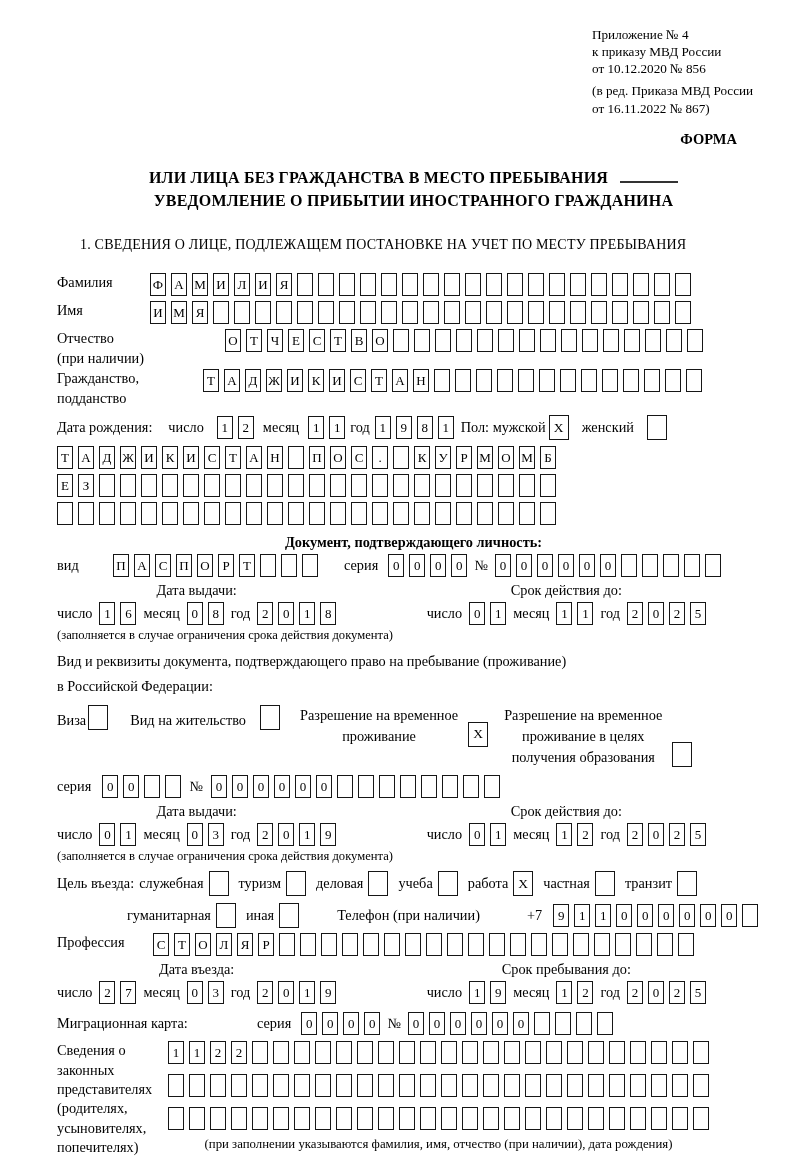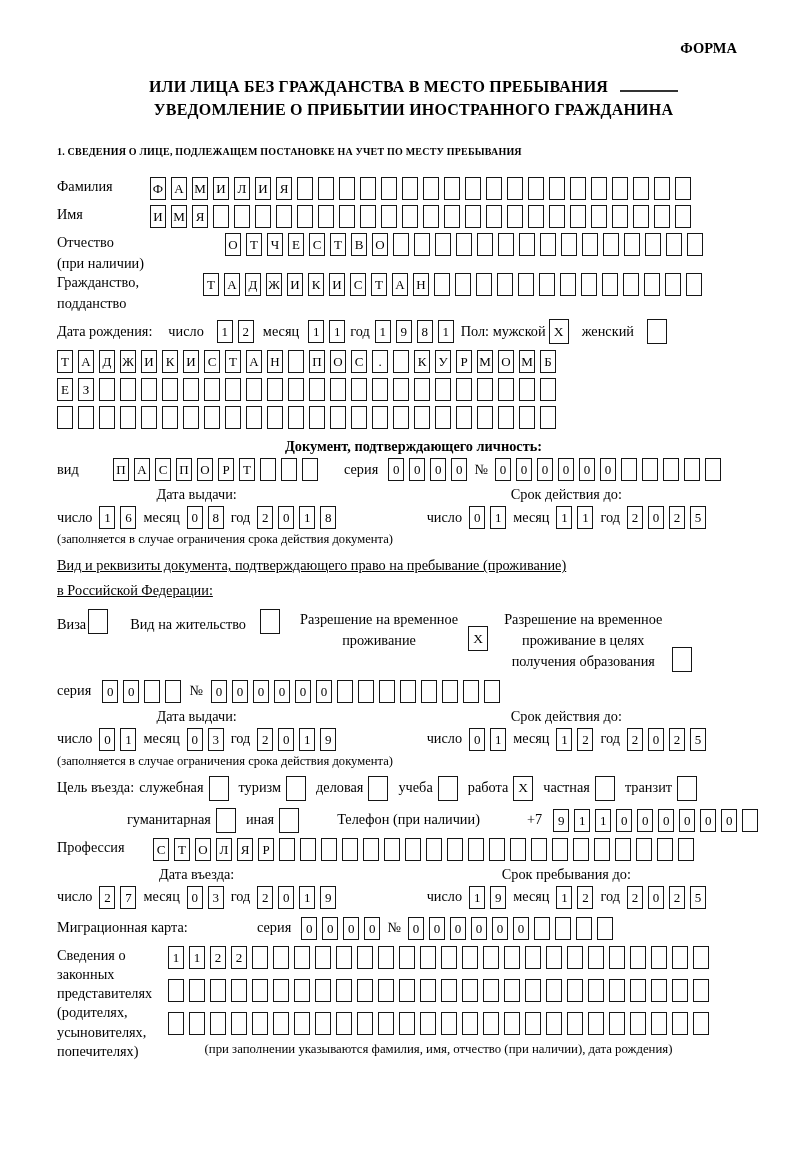--- a/index.html
+++ b/index.html
@@ -8,21 +8,21 @@
 
   
   .hdr { display:flex; }
   .hdr-right { margin-left:auto; width:178px; font-size:13.2px; line-height:1.3; }
   .hdr-right div { white-space:nowrap; }
   .hdr-gap { height:5px; }
   .forma { text-align:right; padding-right:33px; font-weight:bold; font-size:14.5px; margin-top:14px; }
 
   .title { text-align:center; font-weight:bold; font-size:16px; line-height:1.45; margin-top:18px; letter-spacing:0.2px; }
   .blankline { display:inline-block; width:58px; border-bottom:2px solid #333; height:2px; margin-left:12px; }
-  .sect { font-weight:bold; font-size:10px; margin-top:25px; letter-spacing:0.2px; }
+  .sect { font-weight:normal; font-size:14px; margin-top:25px; letter-spacing:0.2px;margin-left:23px; }
 
   
   .cells { display:inline-flex; gap:5px; flex:none; }
   .cell { box-sizing:border-box; flex:none; width:16px; height:23px; border:1.7px solid #161616;
           display:inline-flex; align-items:center; justify-content:center;
           font-size:13px; line-height:1; }
   .cbx .cell { width:20px; height:25px; font-size:13.5px; }
 
   .r { display:flex; align-items:flex-start;gap:20px; }
   .rc { display:flex; align-items:center; }
@@ -42,41 +42,51 @@
   .mt8 { margin-top:8px; } .mt20 { margin-top:20px; }
 
   .center-bold { text-align:center; font-weight:bold; font-size:14.3px; margin-top:9px; }
 
   .dgroup { display:inline-flex; align-items:center; gap:7px; }
   .dates { display:flex; justify-content:space-between; padding-right:64px; margin-top:5px; }
   .dcol  { flex:none; }
   .dhead { text-align:center; font-size:14.3px; margin-bottom:3px; }
   .note-r { text-align:left; font-size:12.6px; margin-top:3px; padding-right:2px; }
 
-  .plain { font-size:14.3px; line-height:1.75;text-decoration:underline; }
+  .plain { font-size:14.3px; line-height:1.75; }
 
   .opts { display:flex; align-items:flex-start; margin-top:6px; }
   .opt  { display:flex; align-items:flex-end; }
   .opt .lbl { margin-right:8px; }
   .optlines { text-align:center; font-size:14.3px; line-height:1.45; margin-right:10px; }
 
   .stack3 > .cells { display:flex; }
   .stack3 .rowgap { height:5px; }
 
   .purp { display:flex; align-items:center; margin-top:7px; flex-wrap:nowrap; }
   .purp .lbl { margin-right:5px; }
   .purp .cbx { margin-right:10px; }
 
   .rep-note { font-size:12.8px; text-align:center; margin-top:7px; }
 </style>
 </head>
 <body>
 
 <div class="page">
 
+  <div class="hdr">
+    <div class="hdr-right">
+      <div>Приложение № 4</div>
+      <div>к приказу МВД России</div>
+      <div>от 10.12.2020 № 856</div>
+      <div class="hdr-gap"></div>
+      <div>(в ред. Приказа МВД России</div>
+      <div>от 16.11.2022 № 867)</div>
+    </div>
+  </div>
   <div class="forma">ФОРМА</div>
 
   <div class="title">
     <div><span>ИЛИ ЛИЦА БЕЗ ГРАЖДАНСТВА В МЕСТО ПРЕБЫВАНИЯ</span><span class="blankline"></span></div>
     <div>УВЕДОМЛЕНИЕ О ПРИБЫТИИ ИНОСТРАННОГО ГРАЖДАНИНА</div>
   </div>
 
   <div class="sect">1. СВЕДЕНИЯ О ЛИЦЕ, ПОДЛЕЖАЩЕМ ПОСТАНОВКЕ НА УЧЕТ ПО МЕСТУ ПРЕБЫВАНИЯ</div>
 
   <div class="r mt20">

